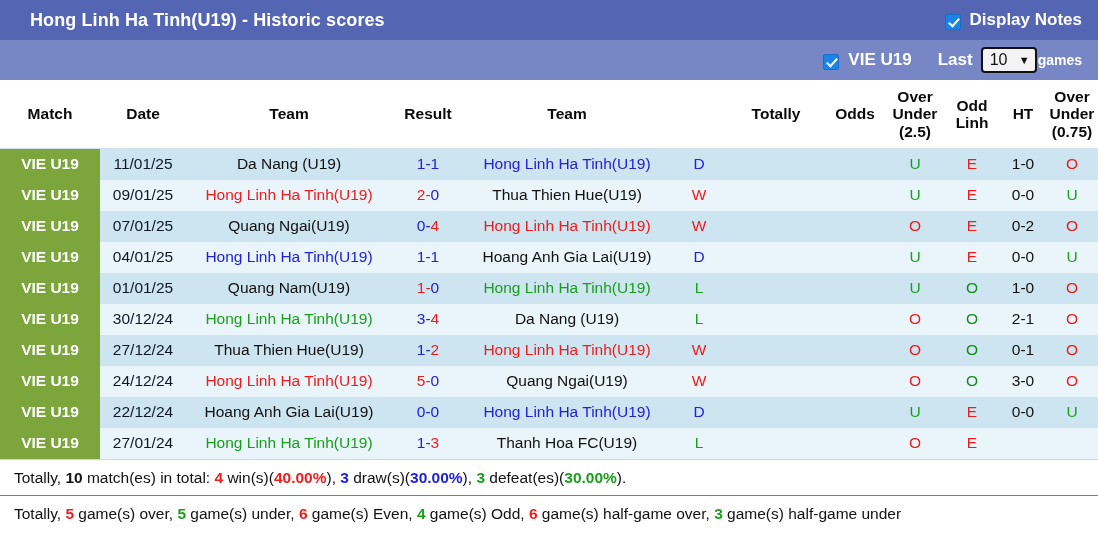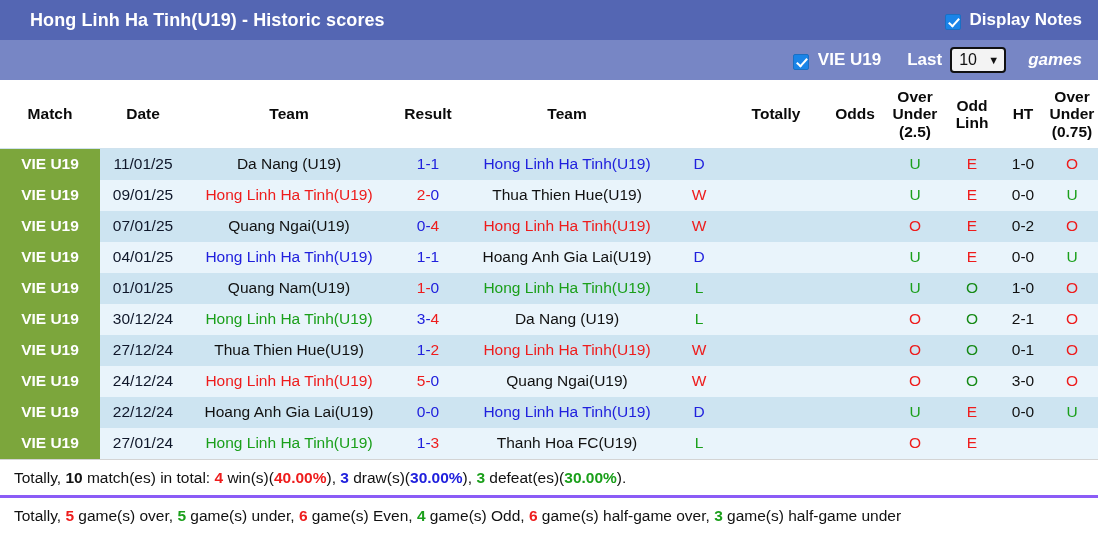--- a/index.html
+++ b/index.html
@@ -73,25 +73,24 @@
     transform: rotate(42deg);
   }
 
   .last-label {
     font-size: 17px;
     font-weight: bold;
     color: #ffffff;
     margin-left: 26px;
   }
   .games-label {
-    font-size: 17px;
-    font-weight: bold;
-    color: #ffffff;
-    margin-left: 22px;
-    font-style: italic;
+    font-size: 14px;
+    font-weight: bold;
+    color: #ffffff;
+    margin-left: 1px;
   }
   .select-box {
     margin-left: 8px;
     background: #f3f3f3;
     border: 2px solid #111111;
     border-radius: 4px;
     height: 26px;
     min-width: 56px;
     display: inline-flex;
     align-items: center;
@@ -179,21 +178,21 @@
     border-top: 1px solid #d4d4d4;
     padding: 0;
   }
   .foot-line {
     font-size: 15.5px;
     color: #111111;
     padding: 8px 0 8px 14px;
     white-space: nowrap;
     line-height: 1.25;
   }
-  .foot-line.first { border-bottom: 3px solid #8b5cf6; }
+  .foot-line.first { border-bottom: 1px solid #8b5cf6; }
   .fr { color: #ee1c1c; font-weight: bold; }
   .fb { color: #2020dd; font-weight: bold; }
   .fg { color: #1a9f1a; font-weight: bold; }
   .fk { color: #111111; font-weight: bold; }
 </style>
 </head>
 <body>
 
 <div id="app">
 

